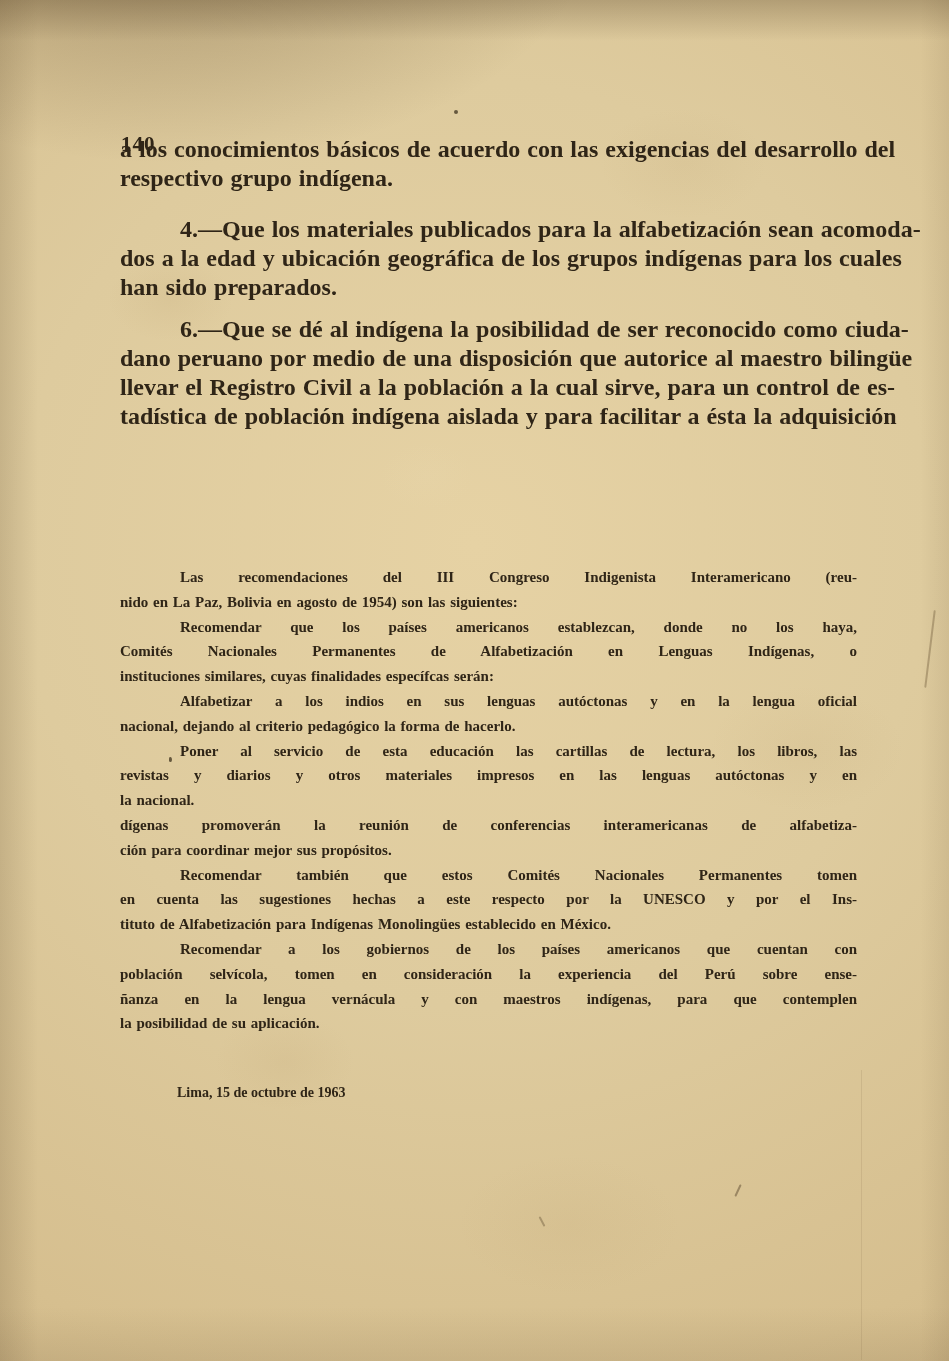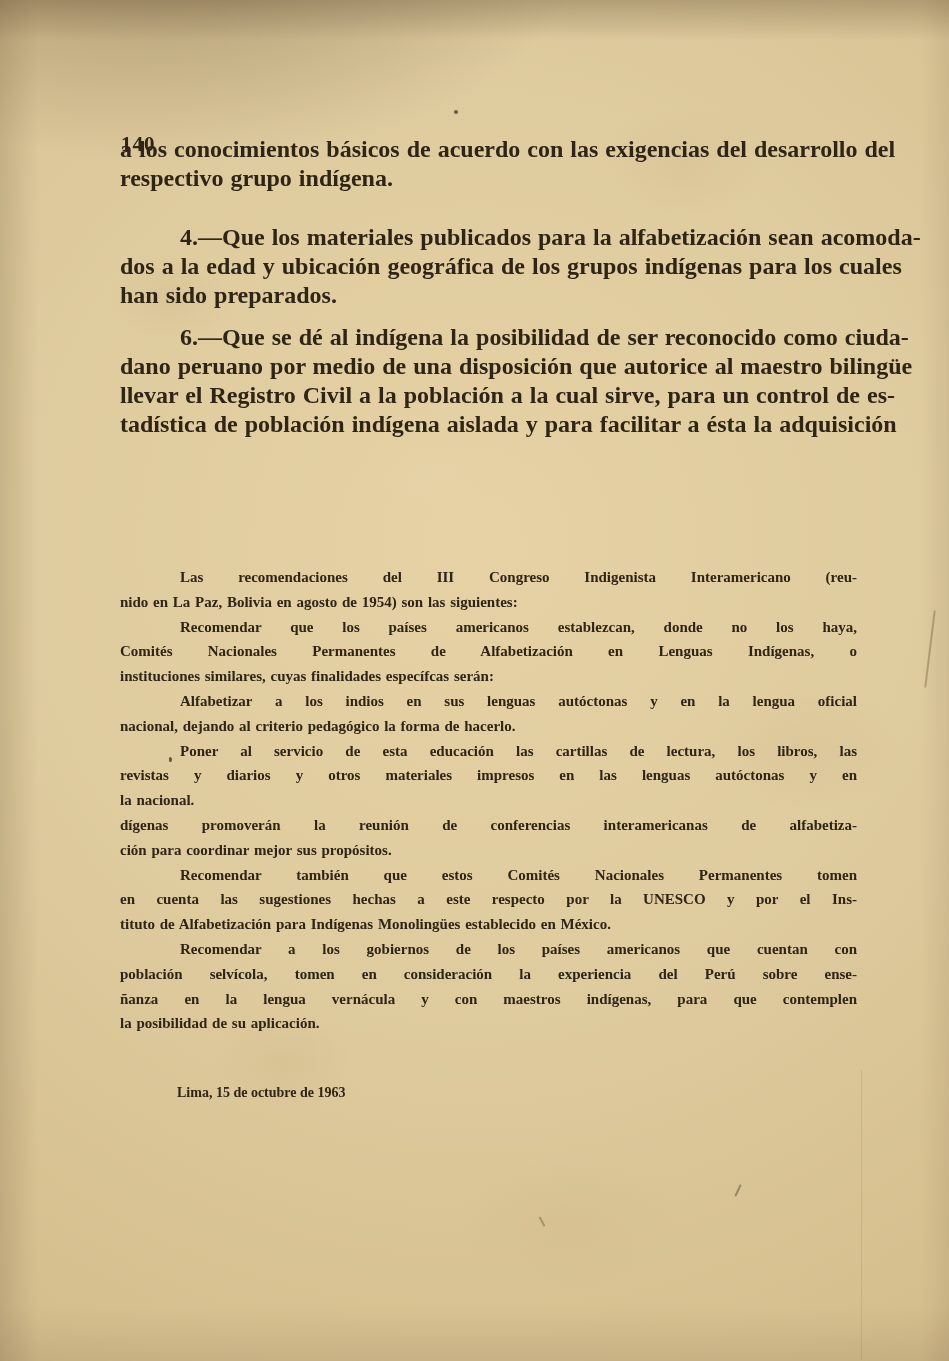--- a/index.html
+++ b/index.html
@@ -31,21 +31,21 @@
   .page-number{
     position:absolute;left:121px;top:96px;
     font-size:21px;font-weight:700;letter-spacing:1px;color:#2f2517;margin-top:36px;
   }
   .text-section{
     position:absolute;left:120px;width:737px;color:#2f2517;font-weight:700;
   }
   .section-a{top:135px;font-size:24px;line-height:29px;}
   .section-b{top:565px;font-size:15px;line-height:24.8px;}
   .para{margin:0;padding:0;}
-  .section-a .para:nth-child(2){margin-top:30px;}
+  .section-a .para:nth-child(2){margin-top:22px;}
   .section-a .para:nth-child(3){margin-top:13px;}
   .section-a .para:nth-child(4){margin-top:5px;font-style:italic;}
   .line{
     display:block;white-space:nowrap;
     text-align:justify;text-align-last:justify;
     word-spacing:1px;
   }
   .line.last{text-align-last:left;}
   .line.first{text-indent:60px;}
   .date-line{

